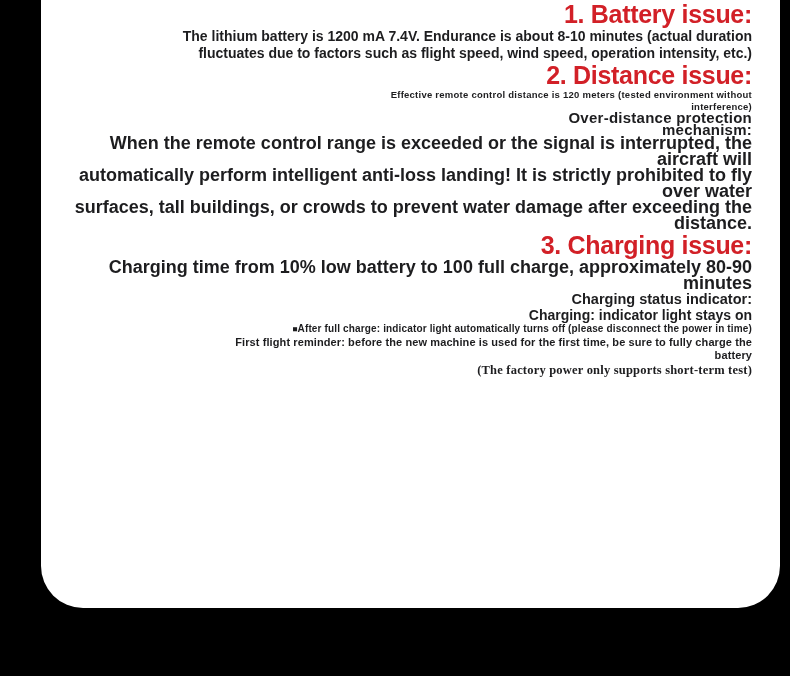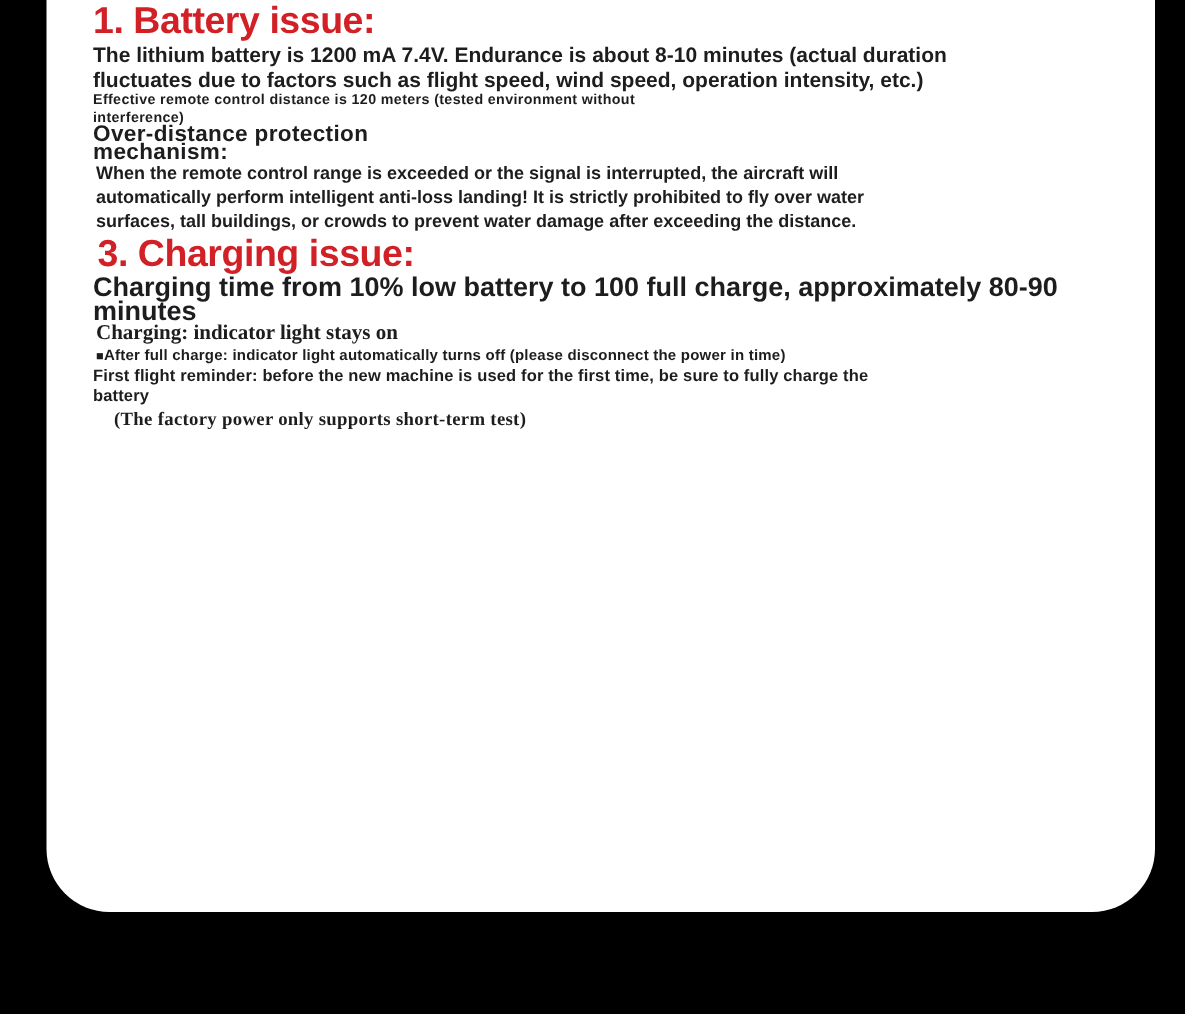--- a/index.html
+++ b/index.html
@@ -12,30 +12,31 @@
       font-family: "Liberation Sans", sans-serif;
     }
     .stage {
       position: relative;
       width: 790px;
       height: 676px;
       background: #000000;
     }
     .card {
       position: absolute;
-      left: 31px;
+      left: 41px;
       top: 0;
       width: 739px;
       height: 608px;
       background: #ffffff;
       border-radius: 0 0 42px 42px;
       padding: 0 28px 0 31px;
       box-sizing: border-box;
       color: #1d1d1f;
       overflow: hidden;
+      text-align: right;
     }
     .card p, .card h1 {
       margin: 0;
       font-weight: 700;
       white-space: pre-line;
     }
     h1.section-heading {
       color: #d22027;
       font-size: 25px;
       line-height: 28px;
@@ -68,21 +69,21 @@
       letter-spacing: 0.25px;
     }
     .protection-label {
       margin-top: 7px;
       font-size: 15px;
       line-height: 11.5px;
       letter-spacing: 0.25px;
     }
     .warning {
       margin-top: 11px;
-      font-size: 12px;
+      font-size: 18px;
       line-height: 16px;
       padding-left: 2px;
     }
     .charge-time {
       margin-top: 21px;
       font-size: 18px;
       line-height: 16px;
     }
     .charge-time-note {
       margin-top: 13px;
@@ -93,21 +94,20 @@
     .status-label {
       margin-top: 16px;
       font-size: 14.5px;
       line-height: 16px;
     }
     .status-on {
       margin-top: 14px;
       font-size: 14px;
       line-height: 16px;
       padding-left: 2px;
-      font-family: Liberation Serif, serif;
     }
     .bullet-line-2 {
       margin-top: 16px;
       font-size: 10px;
       line-height: 12.5px;
       letter-spacing: 0.15px;
       padding-left: 2px;
     }
     .first-flight {
       margin-top: 10px;
@@ -129,36 +129,38 @@
 
 <div class="stage">
   <div class="card">
 
     <h1 class="section-heading h-battery">1. Battery issue:</h1>
 
     <p class="intro">The lithium battery is 1200 mA 7.4V. Endurance is about 8-10 minutes (actual duration
 fluctuates due to factors such as flight speed, wind speed, operation intensity, etc.)</p>
 
 
+    <h1 class="section-heading h-distance">2. Distance issue:</h1>
 
     <p class="range-note">Effective remote control distance is 120 meters (tested environment without
 interference)</p>
 
     <p class="protection-label">Over-distance protection
 mechanism:</p>
 
     <p class="warning">When the remote control range is exceeded or the signal is interrupted, the aircraft will
 automatically perform intelligent anti-loss landing! It is strictly prohibited to fly over water
 surfaces, tall buildings, or crowds to prevent water damage after exceeding the distance.</p>
 
     <h1 class="section-heading h-charging">3. Charging issue:</h1>
 
     <p class="charge-time">Charging time from 10% low battery to 100 full charge, approximately 80-90 minutes</p>
 
 
+    <p class="status-label">Charging status indicator:</p>
 
     <p class="status-on">Charging: indicator light stays on</p>
 
     <p class="bullet-line-2"><span class="bullet-icon">■</span><span>After full charge: indicator light automatically turns off (please disconnect the power in time)</span></p>
 
     <p class="first-flight">First flight reminder: before the new machine is used for the first time, be sure to fully charge the
 battery</p>
 
     <p class="factory-note">(The factory power only supports short-term test)</p>
 

